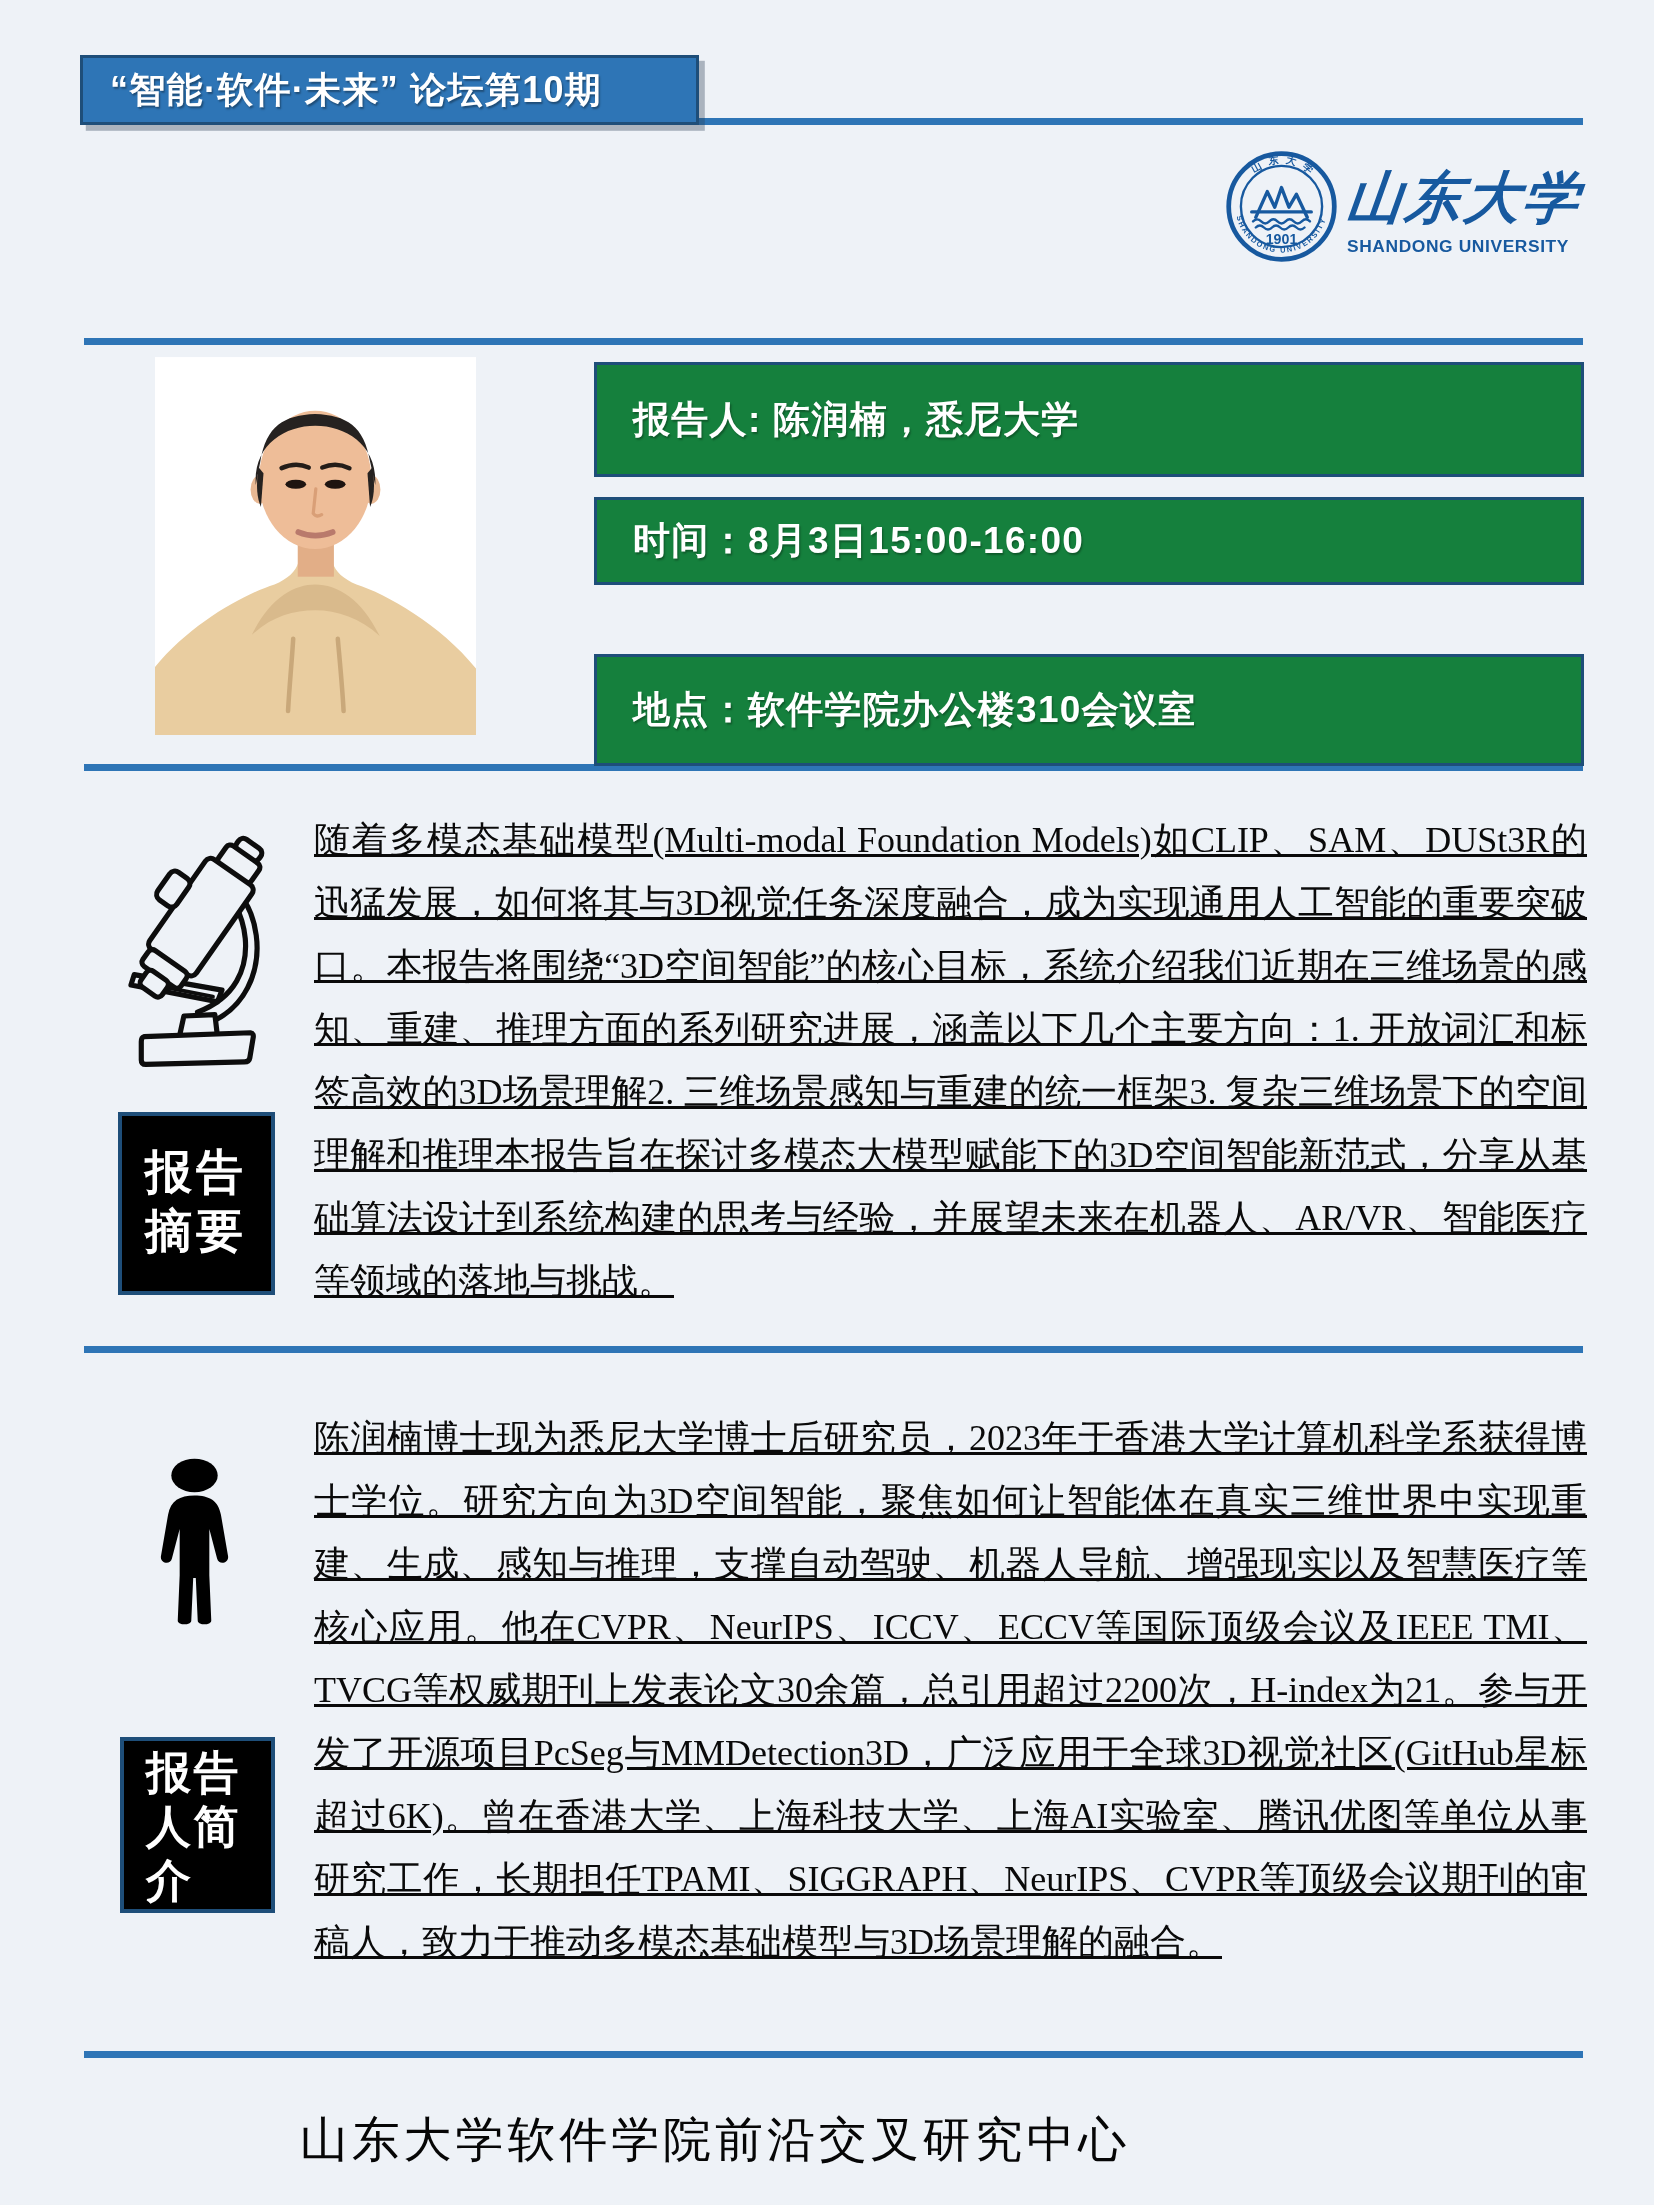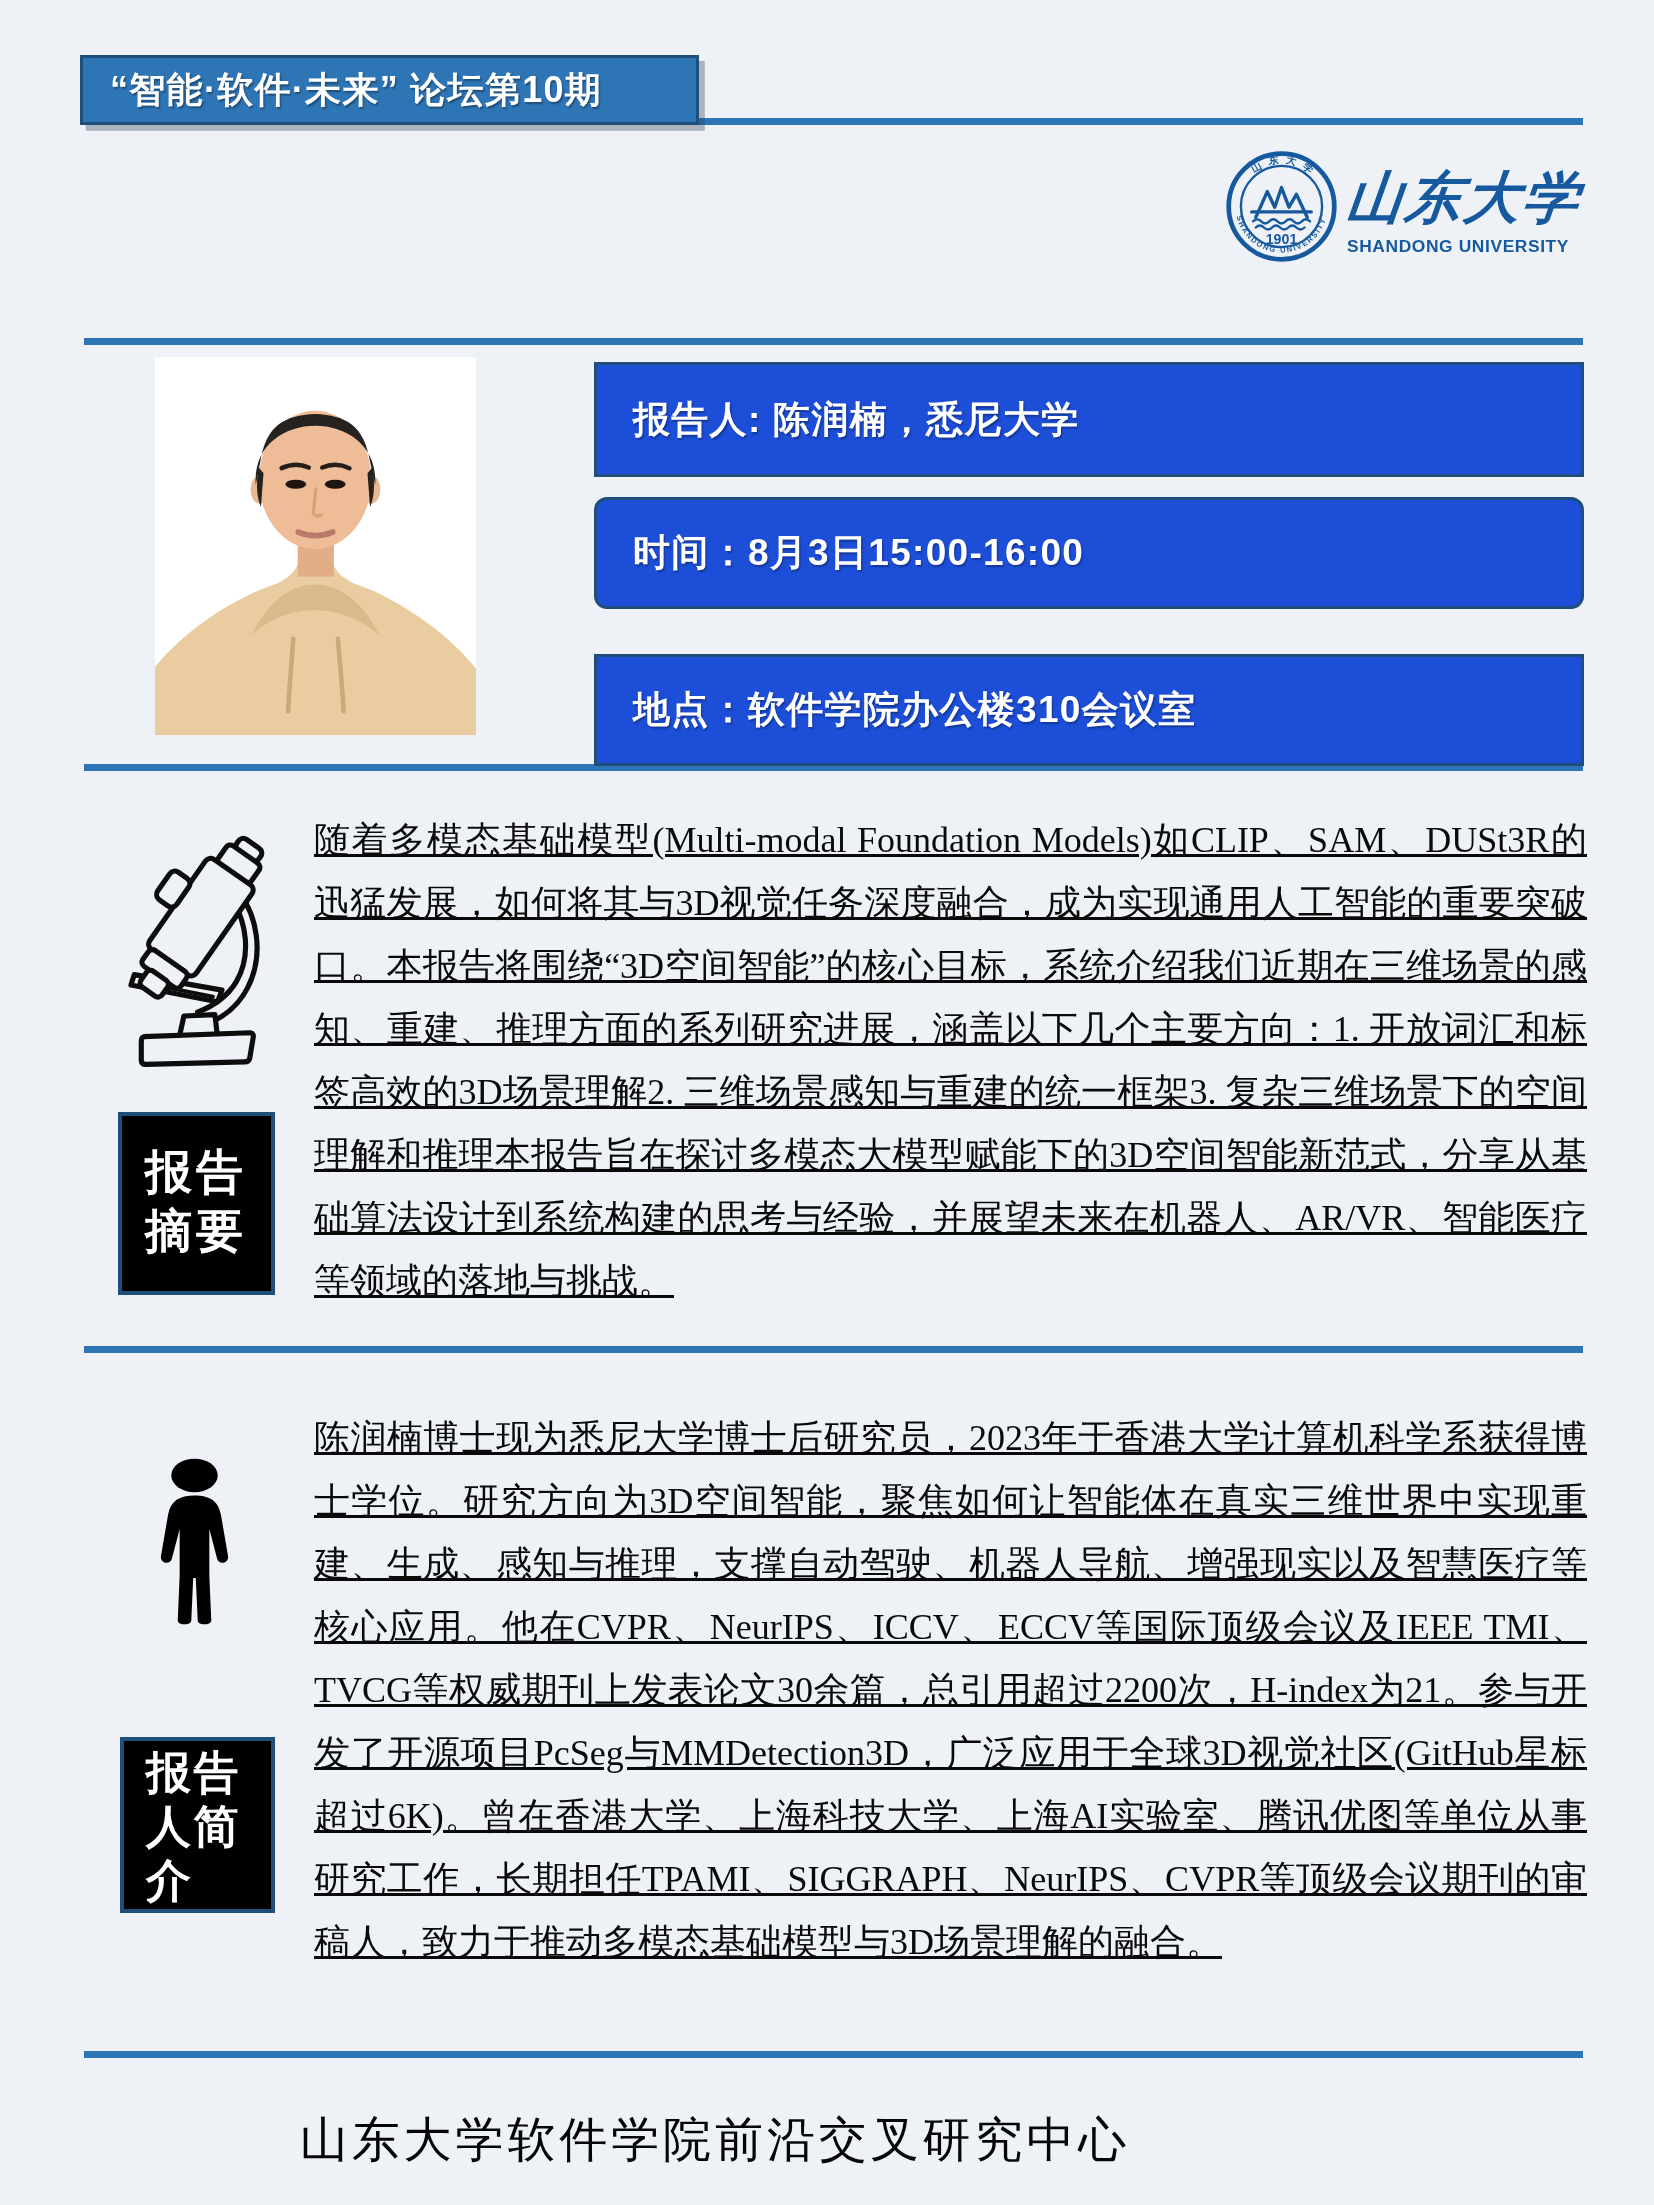--- a/index.html
+++ b/index.html
@@ -42,29 +42,29 @@
     position:absolute; left:1347px; top:236px; width:233px;
     font-size:17.4px; letter-spacing:0.6px; color:#17599f; font-weight:bold; white-space:nowrap;
   }
 
   
   .photo { position:absolute; left:155px; top:357px; width:321px; height:378px; }
 
   
   .ibox {
     position:absolute; left:594px; width:990px;
-    background:#1d4ed8; border:3.9px solid #1e4e79; box-sizing:border-box;
+    background:#15803d; border:3.9px solid #1e4e79; box-sizing:border-box;
     display:flex; align-items:center; padding-left:36px;
   }
   .ibox span {
     color:#fff; font-weight:bold; font-size:37px; letter-spacing:1.3px;
     text-shadow:1.3px 1.9px 1.9px rgba(0,0,0,0.3); white-space:nowrap;
   }
   .ibox1 { top:362px; height:115px; }
-  .ibox2 { top:497px; height:112px;border-radius:13px; }
+  .ibox2 { top:497px; height:88px; }
   .ibox3 { top:631px; height:112px;margin-top:23px; }
 
   
   .label-box {
     position:absolute; background:#000000; border:4.5px solid #1e4e79; box-sizing:border-box;
     color:#fff; font-weight:bold;
   }
   .label-abstract { left:118px; top:1112px; width:157px; height:183px;
     padding:26px 0 0 23px; font-size:47px; line-height:59px; letter-spacing:3.9px; }
   .label-bio { left:120px; top:1737px; width:155px; height:176px;

